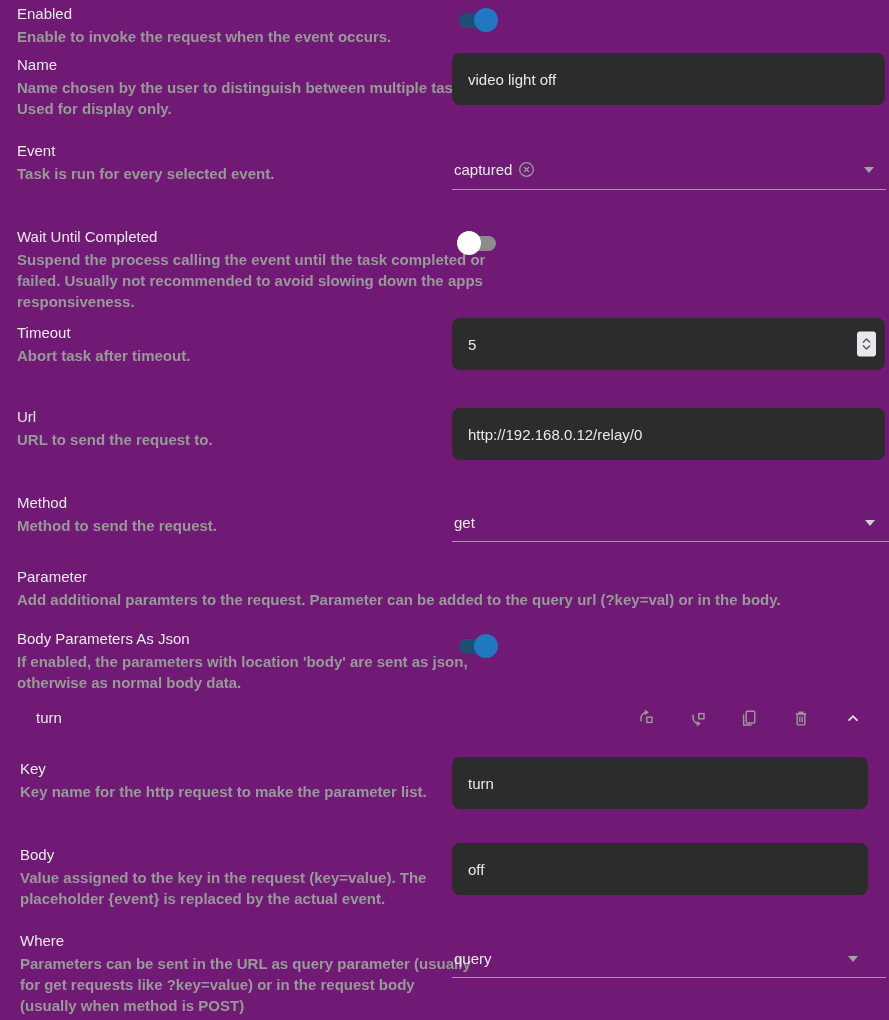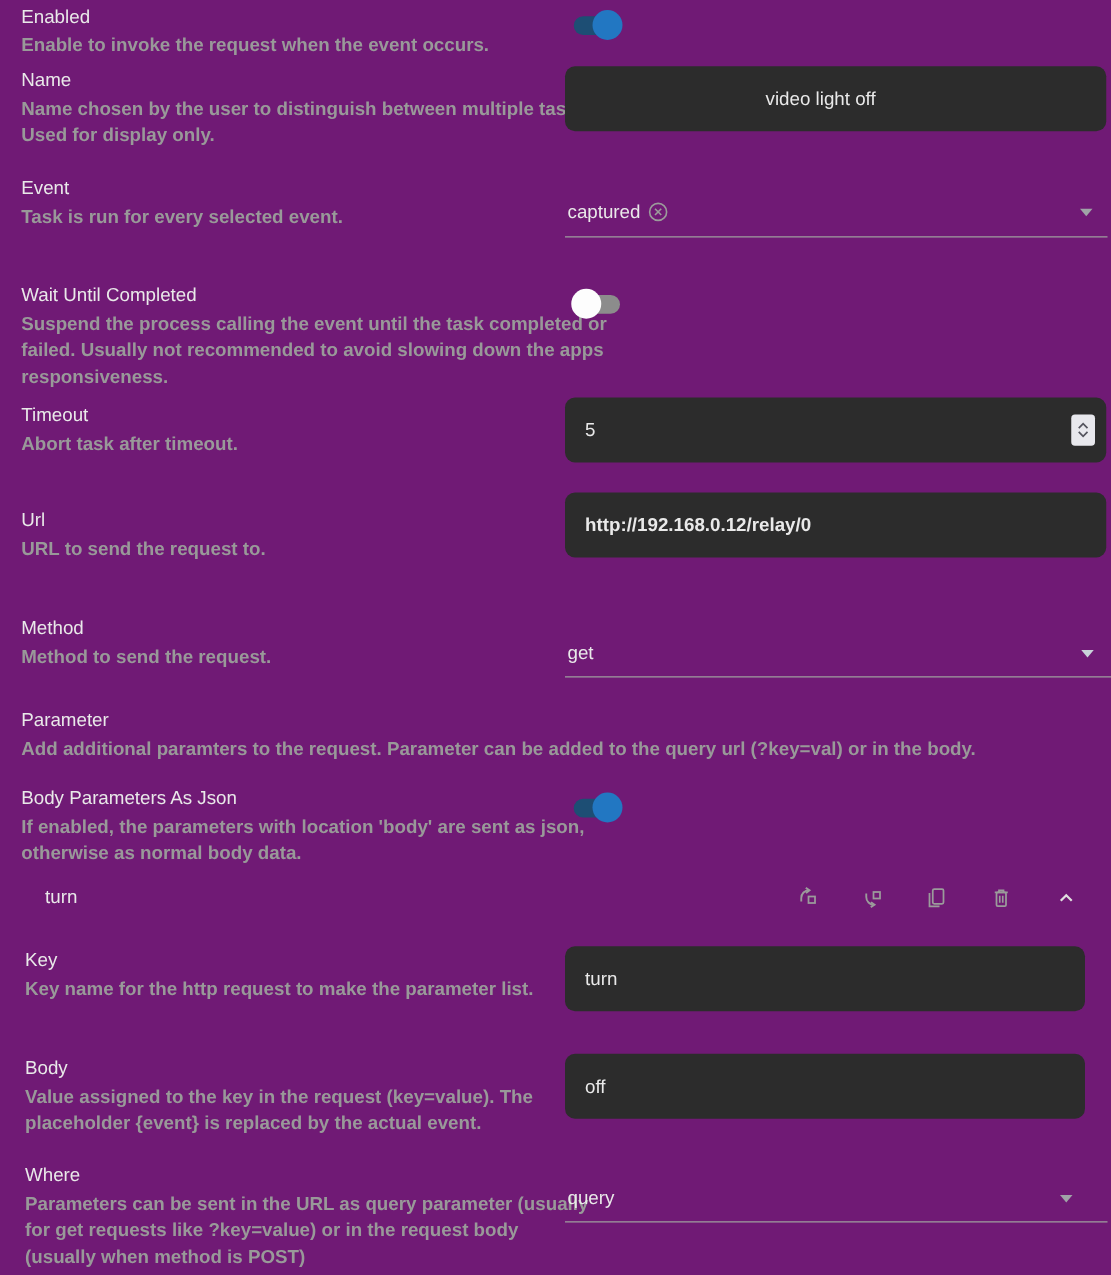--- a/index.html
+++ b/index.html
@@ -111,21 +111,21 @@
     </div>
   </section>
 
   <section class="row" style="height:81px">
     <div class="left" style="padding-top:10px">
       <div class="label">Name</div>
       <div class="desc">Name chosen by the user to distinguish between multiple tasks.
 Used for display only.</div>
     </div>
     <div class="right">
-      <input class="tinput" style="margin-top: 8px; text-align: center;" value="video light off">
+      <input class="tinput" style="margin-top: 8px;" value="video light off">
     </div>
   </section>
 
   <section class="row" style="height:84px">
     <div class="left" style="padding-top:15px">
       <div class="label">Event</div>
       <div class="desc">Task is run for every selected event.</div>
     </div>
     <div class="right">
       <div class="select" style="margin-top:24px;height:40px">
@@ -174,21 +174,21 @@
       </div>
     </div>
   </section>
 
   <section class="row" style="height:90px">
     <div class="left" style="padding-top:17px">
       <div class="label">Url</div>
       <div class="desc">URL to send the request to.</div>
     </div>
     <div class="right">
-      <input class="tinput" style="margin-top: 4px; font-weight: bold;" value="http://192.168.0.12/relay/0">
+      <input class="tinput" style="margin-top: 18px;" value="http://192.168.0.12/relay/0">
     </div>
   </section>
 
   <section class="row" style="height:80px">
     <div class="left" style="padding-top:13px">
       <div class="label">Method</div>
       <div class="desc">Method to send the request.</div>
     </div>
     <div class="right">
       <div class="select" style="margin-top:24px;height:38px;width:437px">

